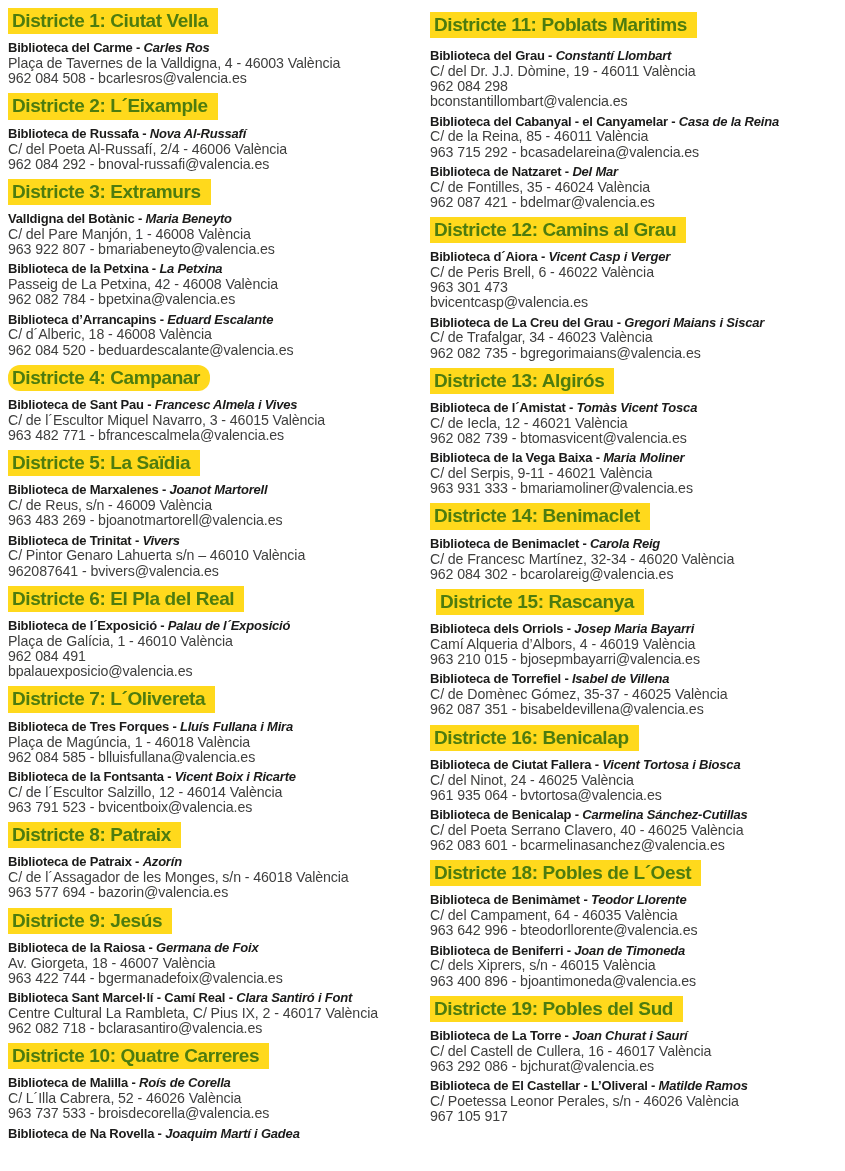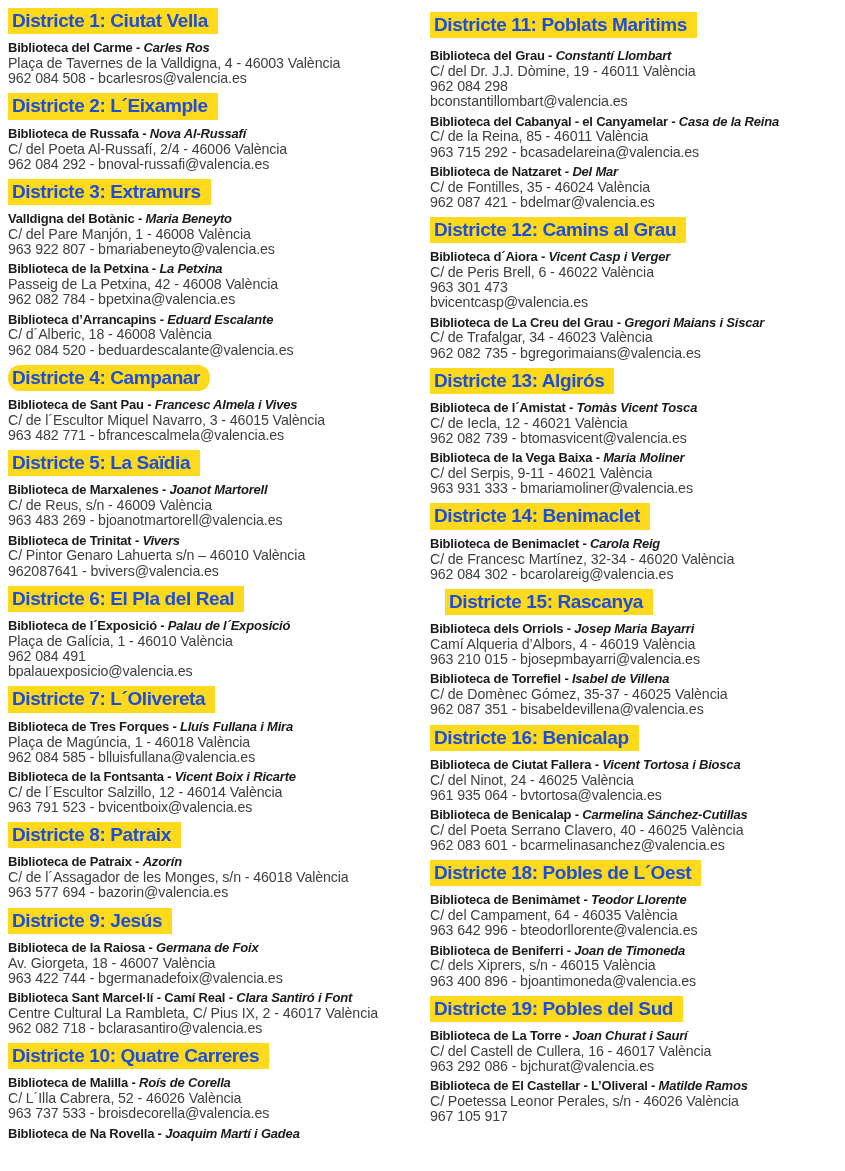--- a/index.html
+++ b/index.html
@@ -8,21 +8,21 @@
     width: 845px; min-height: 1171px;
     font-family: "Liberation Sans", "DejaVu Sans", sans-serif;
     -webkit-font-smoothing: antialiased;
   }
   .page { display: flex; align-items: flex-start; padding: 6px 6px 0 8px; gap: 16px; }
   .col { width: 406px; }
   .district { margin: 0; }
   .district-header {
     display: inline-block;
     background: #ffd91c;
-    color: #1d4ed8;
+    color: #4d7c0f;
     font-weight: 800;
     font-size: 19px;
     line-height: 1.12;
     letter-spacing: -0.4px;
     padding: 2px 10px 3px 4px;
     margin: 7px 0 2px 0;
   }
   .district:first-child .district-header { margin-top: 2px; }
   .library { margin-top: 5px; }
   .lib-name {
@@ -204,21 +204,21 @@
       </section>
       <section class="district">
         <div><h2 class="district-header" style="background: rgb(255, 217, 28); margin: 7px 0px 2px;">Districte 14: Benimaclet</h2></div>
         <div class="library">
           <div class="lib-name"><span>Biblioteca de Benimaclet</span> - <em class="alias">Carola Reig</em></div>
           <div class="lib-line">C/ de Francesc Martínez, 32-34 - 46020 València</div>
           <div class="lib-line">962 084 302 - bcarolareig@valencia.es</div>
         </div>
       </section>
       <section class="district">
-        <div><h2 class="district-header" style="background: rgb(255, 217, 28); margin: 7px 15px 2px;">Districte 15: Rascanya</h2></div>
+        <div><h2 class="district-header" style="background: rgb(255, 217, 28); margin: 7px 6px 2px;">Districte 15: Rascanya</h2></div>
         <div class="library">
           <div class="lib-name"><span>Biblioteca dels Orriols</span> - <em class="alias">Josep Maria Bayarri</em></div>
           <div class="lib-line">Camí Alqueria d’Albors, 4 - 46019 València</div>
           <div class="lib-line">963 210 015 - bjosepmbayarri@valencia.es</div>
         </div>
         <div class="library">
           <div class="lib-name"><span>Biblioteca de Torrefiel</span> - <em class="alias">Isabel de Villena</em></div>
           <div class="lib-line">C/ de Domènec Gómez, 35-37 - 46025 València</div>
           <div class="lib-line">962 087 351 - bisabeldevillena@valencia.es</div>
         </div>

